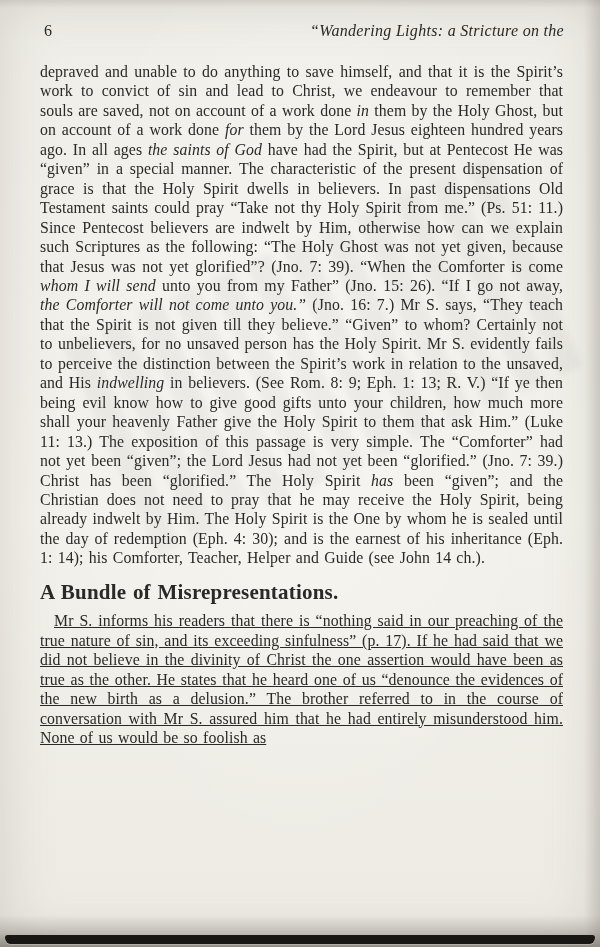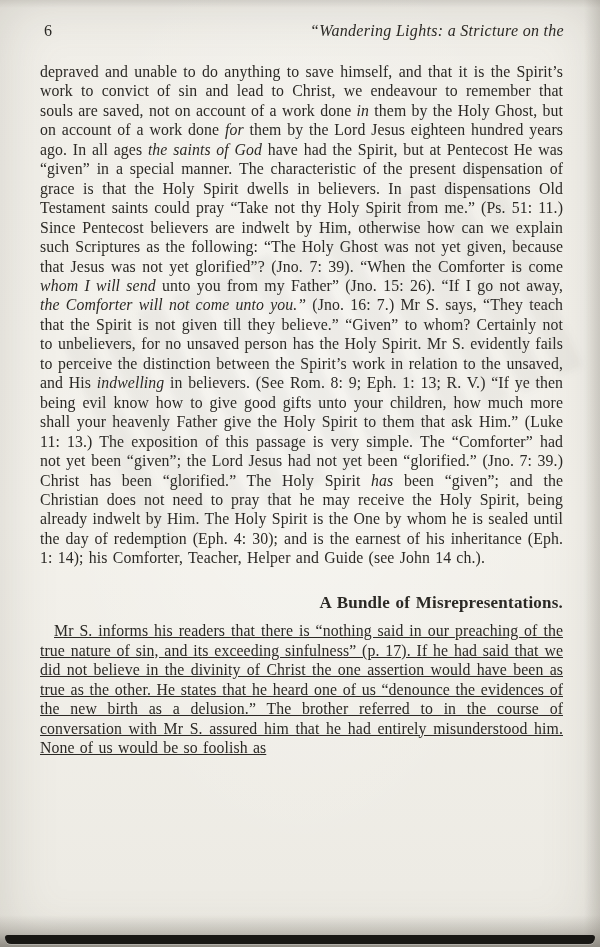--- a/index.html
+++ b/index.html
@@ -45,24 +45,24 @@
     left: 40px;
     width: 523px;
     font-size: 15.8px;
     line-height: 19.45px;
     text-align: justify;
     letter-spacing: 0.1px;
     word-spacing: 1.2px;
   }
   .body-text p { margin: 0; }
   .section-heading {
-    margin: 25px 0 9px 0;
-    text-align: right;
+    margin: 15px 0 9px 0;
+    text-align: left;
     font-weight: bold;
-    font-size: 17px;
+    font-size: 21px;
     letter-spacing: 0.2px;
   }
   .indented { text-indent: 14px; text-decoration: underline; }
   
   .watermark-artifact {
     position: absolute;
     top: 240px;
     left: 90px;
     width: 470px;
     height: 230px;

